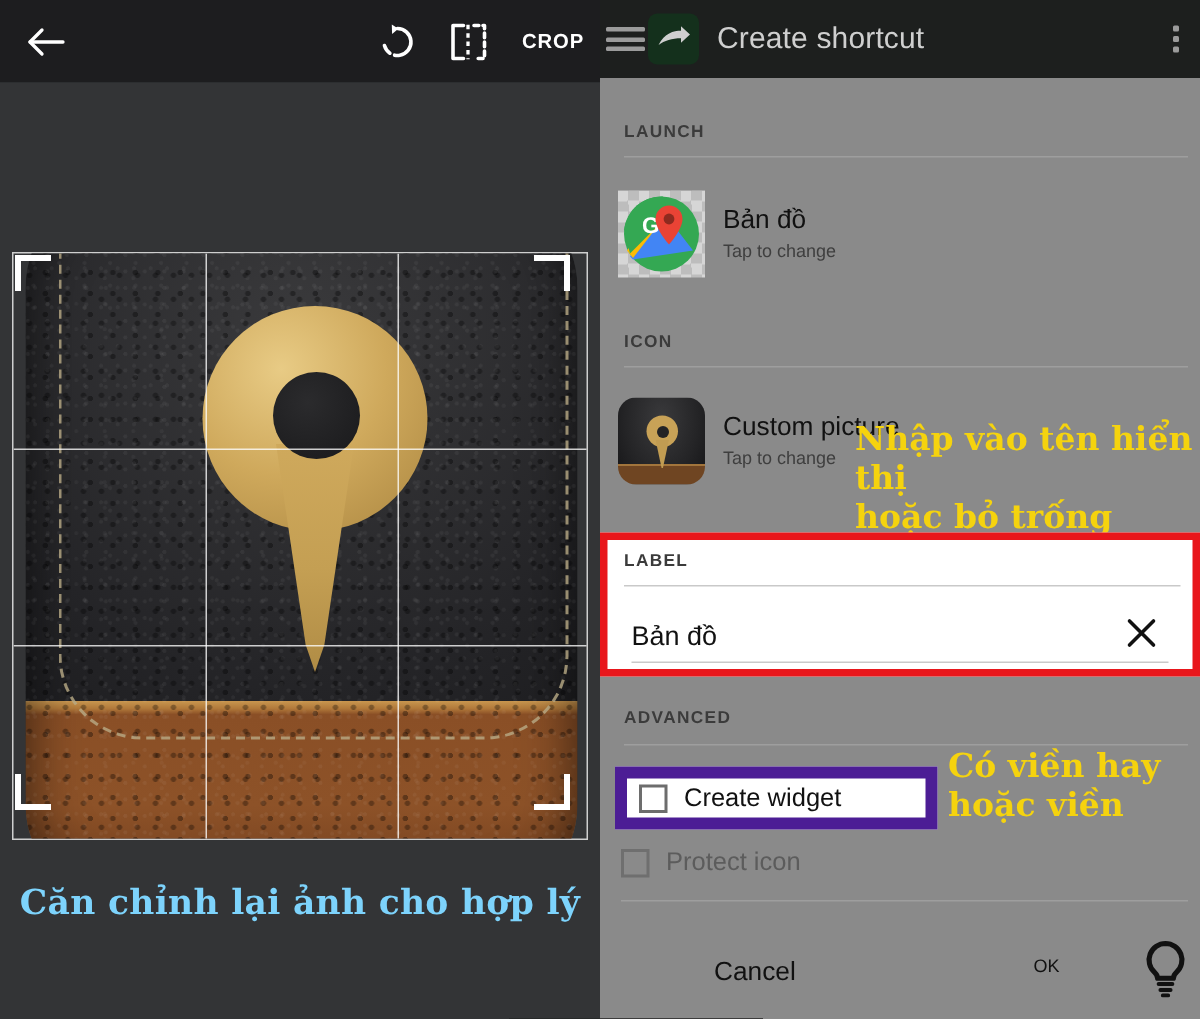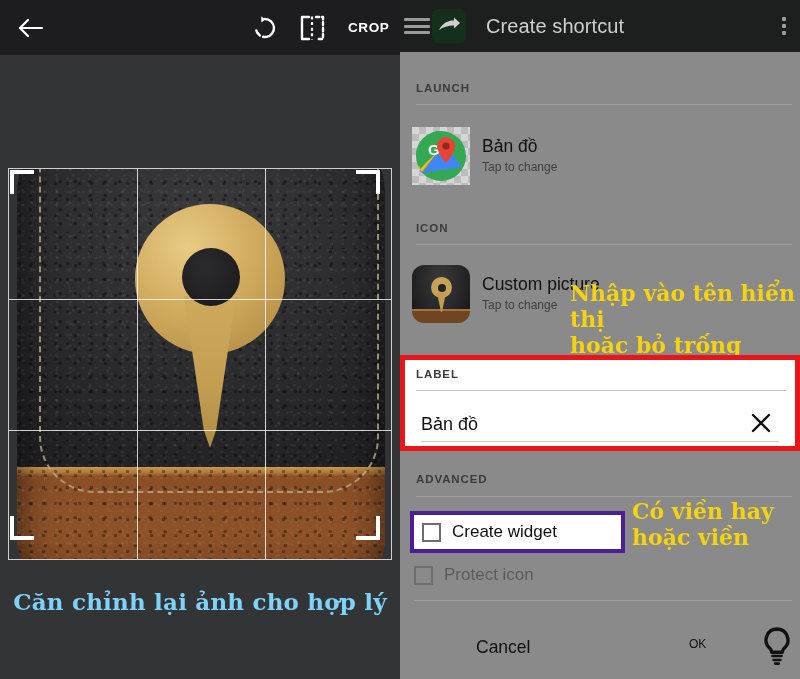--- a/index.html
+++ b/index.html
@@ -128,21 +128,21 @@
     background: #1d1f1e;
     display: flex; align-items: center;
   }
   #hamburger-icon { margin-left: 4px; width: 26px; }
   .ham-bar { height: 3px; background: #9b9b9b; margin: 3.5px 0; border-radius: 1px; }
   #app-icon-badge {
     width: 34px; height: 34px; margin-left: 2px; border-radius: 6px;
     background: #14301c; display: flex; align-items: center; justify-content: center;
   }
   #appbar-title {
-    margin-left: 20px; color: #cfcfcf; font-size: 20px; letter-spacing: .1px;
+    margin-left: 12px; color: #cfcfcf; font-size: 20px; letter-spacing: .1px;
   }
   #overflow-menu { position: absolute; right: 14px; top: 14px; }
   .dot { width: 4px; height: 4px; background: #9b9b9b; margin: 3px 0; border-radius: 1px; }
 
   .section-header {
     color: #3b3b3b; font-size: 11.5px; font-weight: bold; letter-spacing: .9px;
     padding-left: 16px;
   }
   .divider { height: 1px; background: #9e9e9e; margin-left: 16px; margin-right: 8px; }
 
@@ -207,21 +207,21 @@
   }
   #label-input-value { color: #111; font-size: 18px; }
   #label-clear-icon { margin-right: 6px; }
 
   #advanced-header { position: absolute; left: 0; top: 473px; }
   #advanced-divider { position: absolute; left: 0; right: 0; top: 496px; }
 
   
   #create-widget-card {
     position: absolute; left: 10px; top: 511px; width: 215px; height: 42px;
-    background: #fff; border: 4px solid #4c1d95;
+    background: #fff; border: 8px solid #4c1d95;
     display: flex; align-items: center;
   }
   .cb-box {
     width: 19px; height: 19px; border: 2px solid #6d6d6d; background: transparent;
     margin-left: 8px; flex: none;
   }
   .cb-label { margin-left: 11px; font-size: 17px; color: #111; }
   #protect-icon-row {
     position: absolute; left: 14px; top: 558px; width: 260px; height: 34px;
     display: flex; align-items: center;

